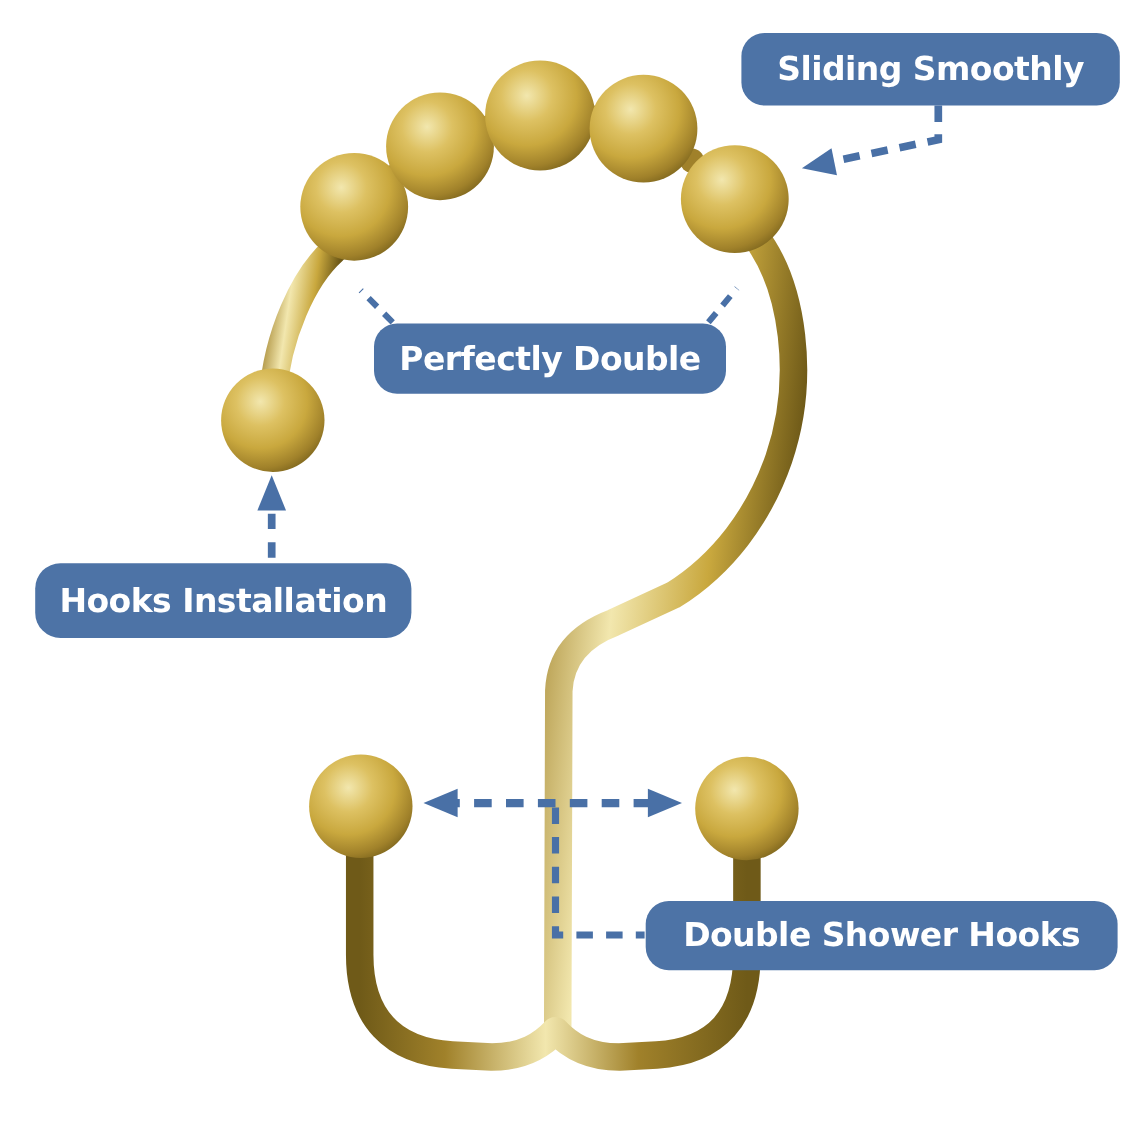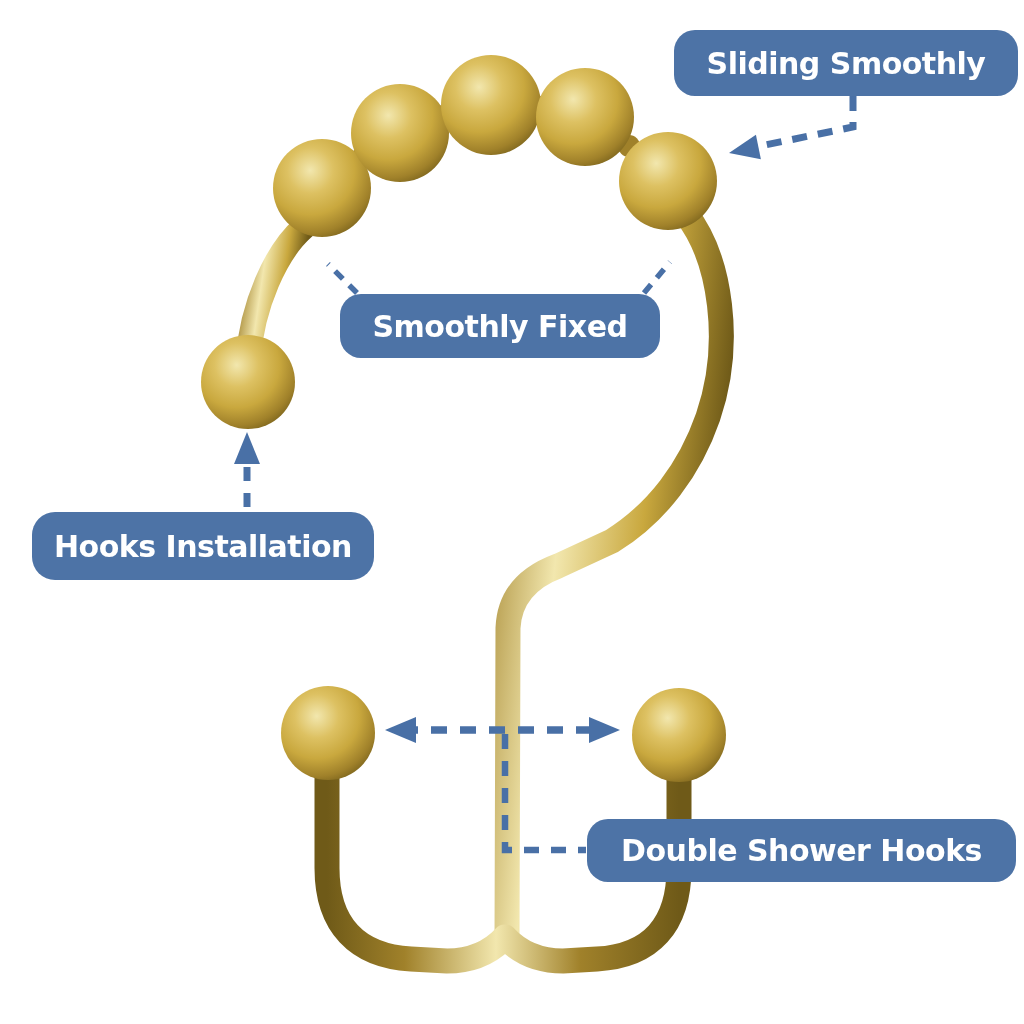--- a/index.html
+++ b/index.html
@@ -100,18 +100,18 @@
       <line class="dash" x1="402" y1="730" x2="603" y2="730" stroke-width="7.5" stroke-dasharray="16 13"></line>
       <polygon class="head" points="0,0 31,-13 31,13" transform="translate(385,730)"></polygon>
       <polygon class="head" points="0,0 31,-13 31,13" transform="translate(620,730) rotate(180)"></polygon>
 
       <path class="dash" d="M 505 734 L 505 850 L 586 850" stroke-width="6.5" stroke-dasharray="15 12"></path>
     </g>
   </svg>
 
   <div class="callout callout-sliding">Sliding Smoothly</div>
 
-  <div class="callout callout-fixed">Smoothly Fixed</div>
+  <div class="callout callout-fixed">Perfectly Double</div>
 
   <div class="callout callout-easy">Hooks Installation</div>
 
   <div class="callout callout-hooks">Double Shower Hooks</div>
 </div>
 
 </body></html>

